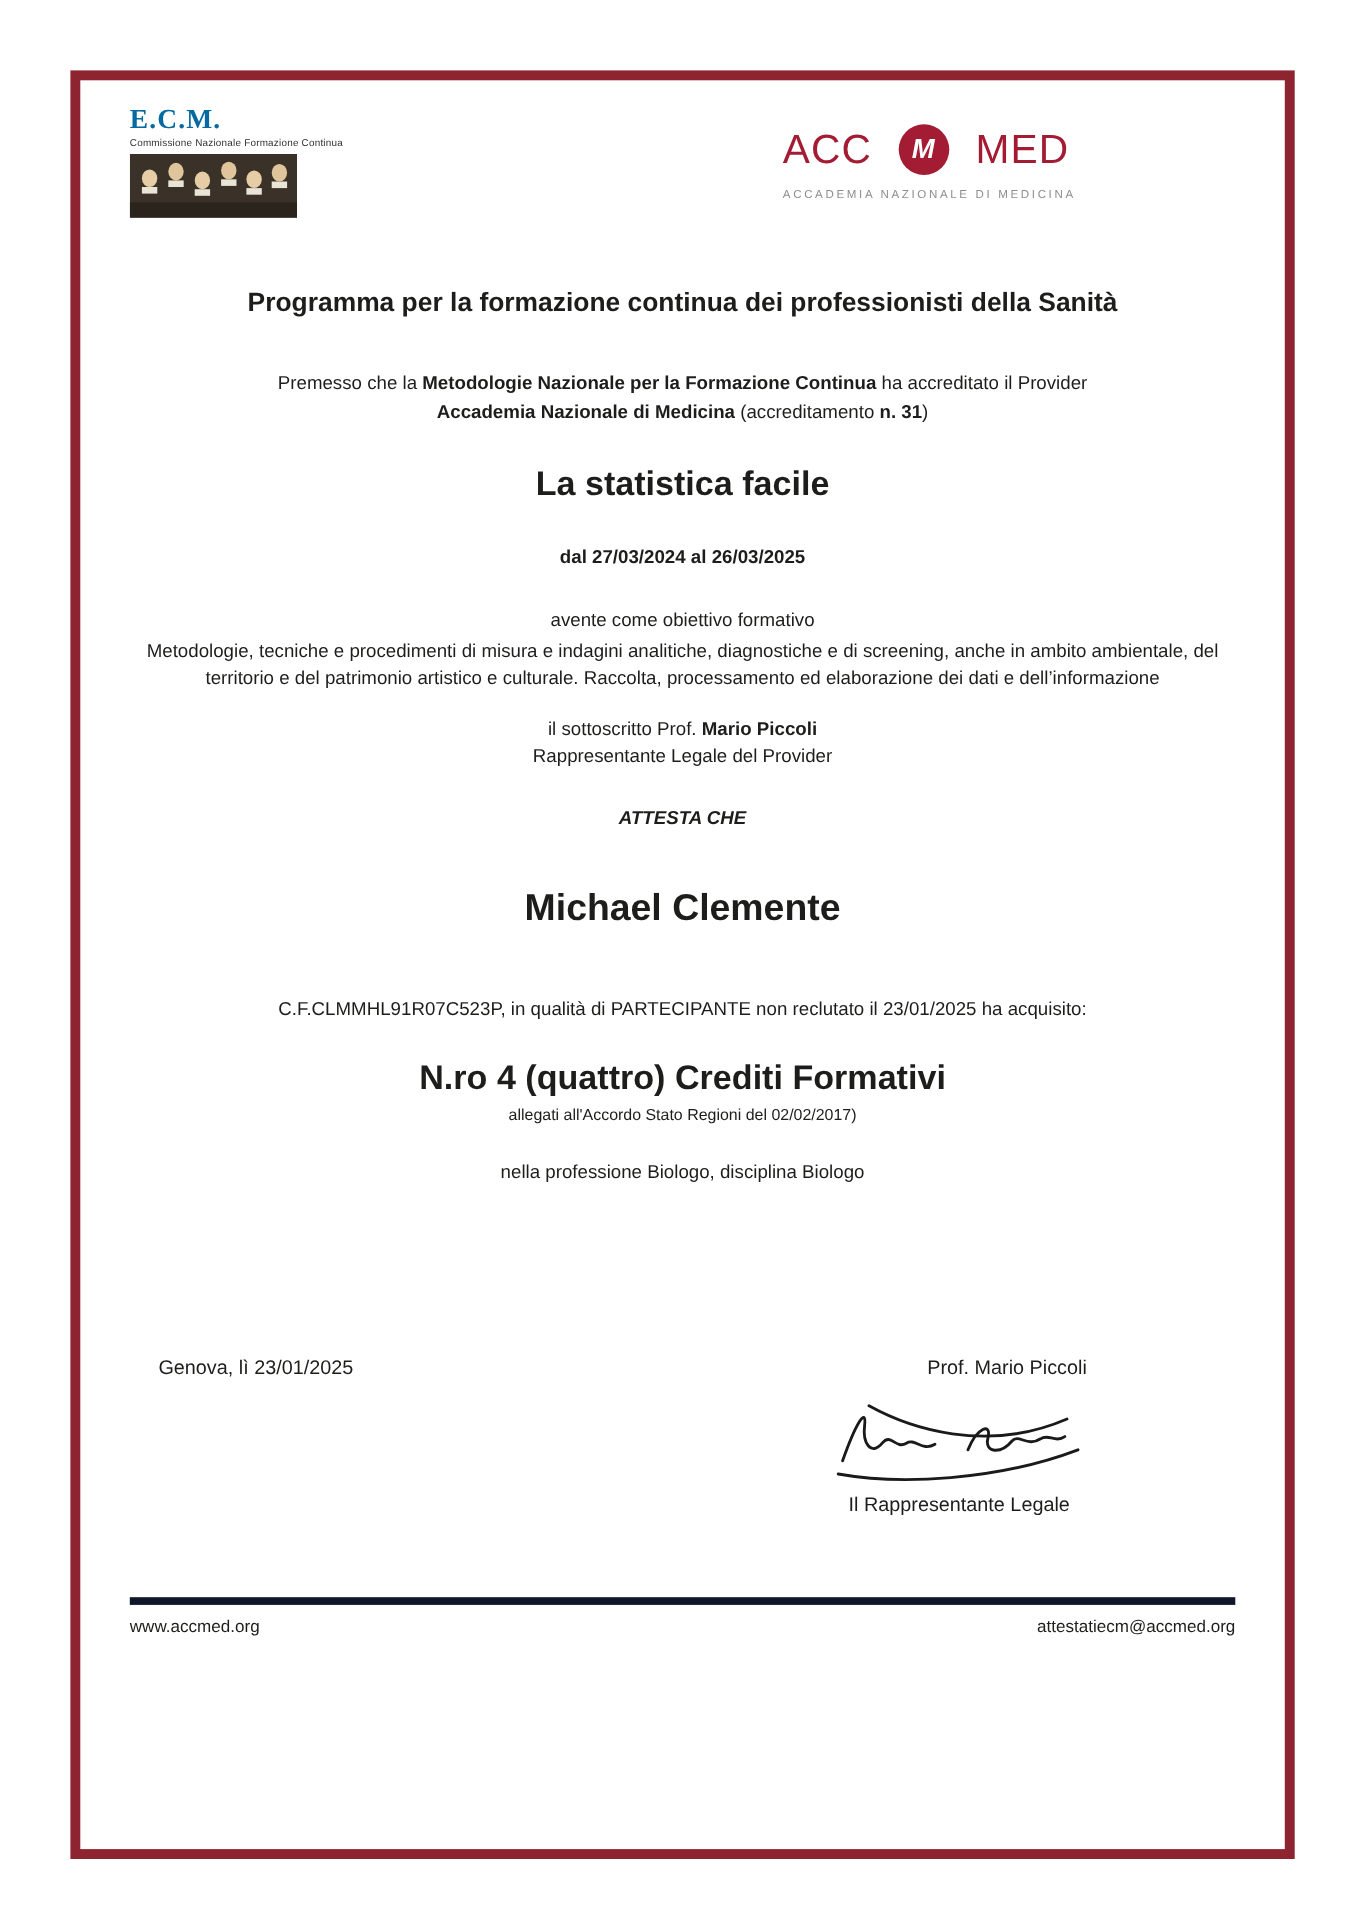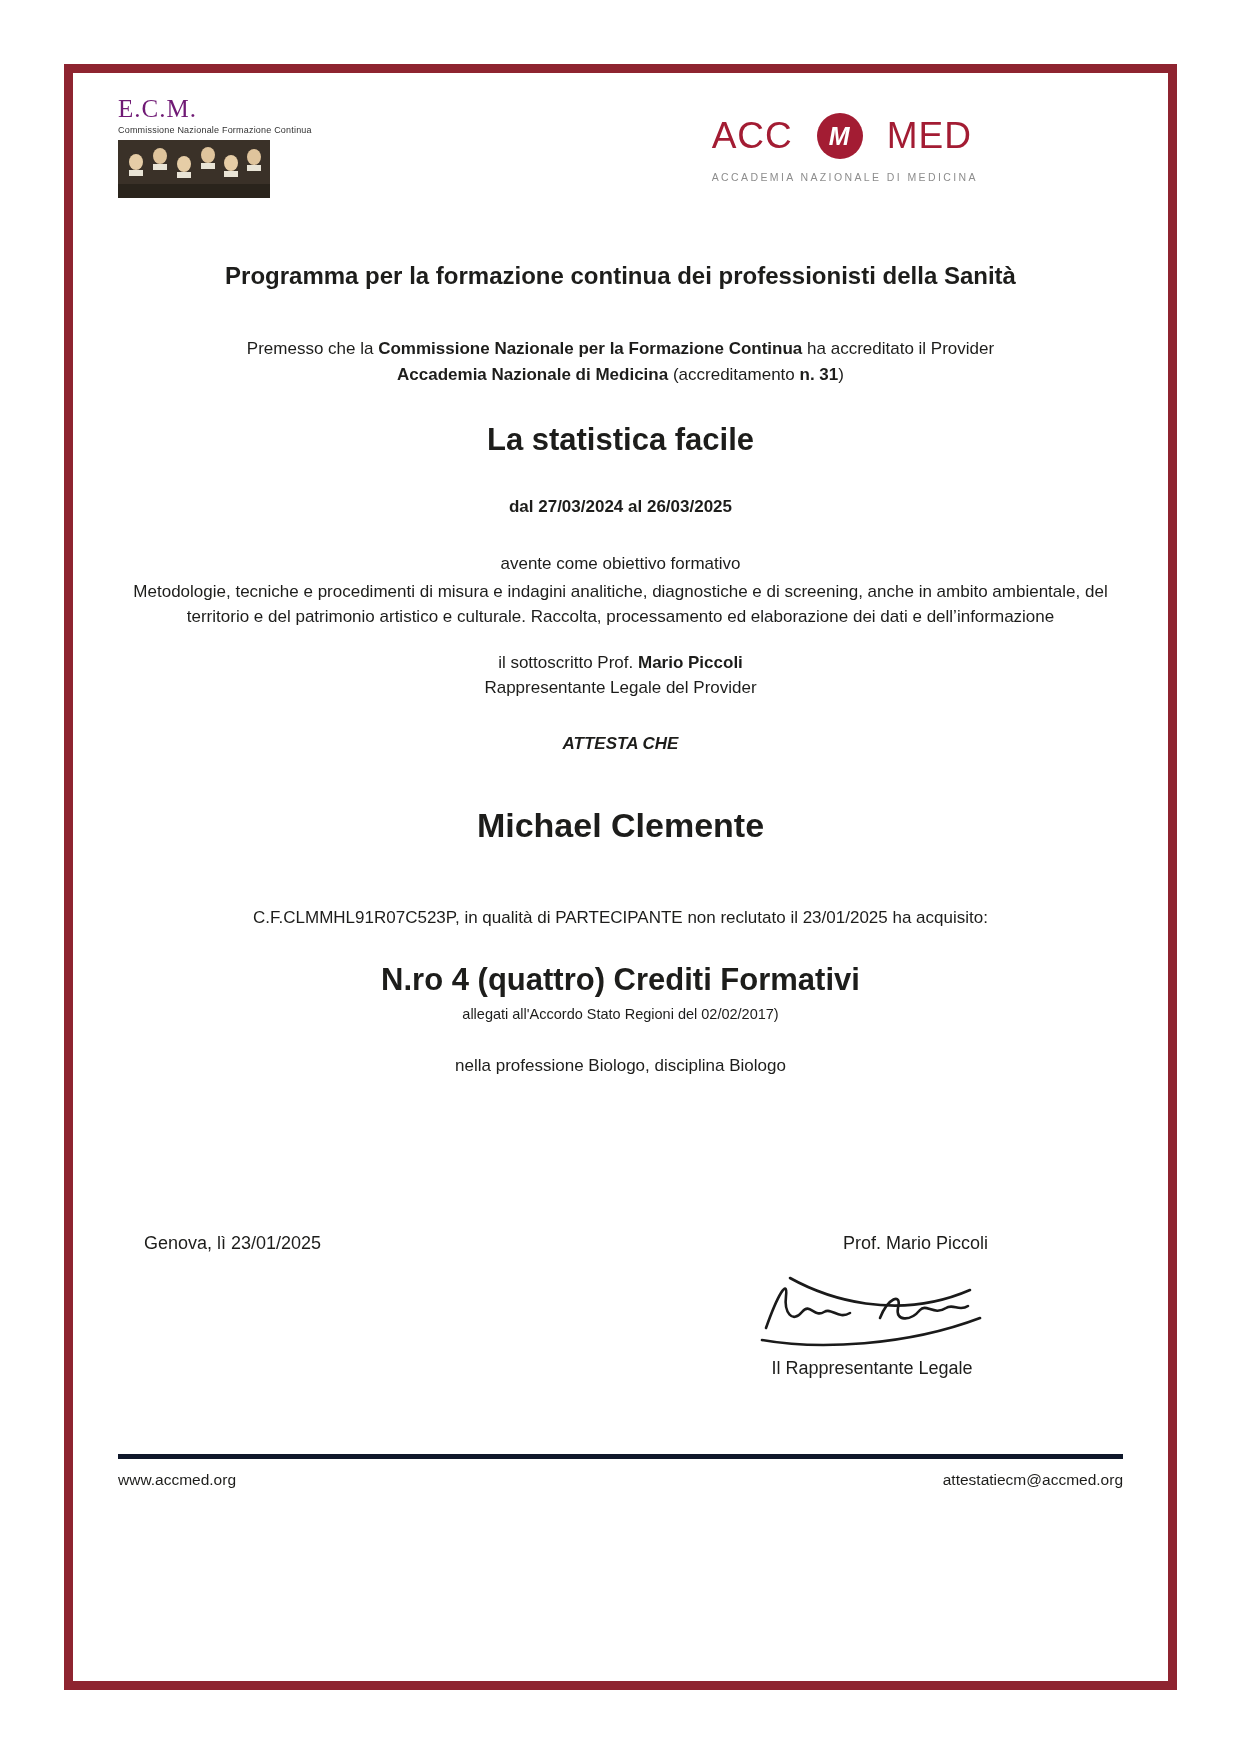--- a/index.html
+++ b/index.html
@@ -9,21 +9,21 @@
   }
   .frame {
     position:absolute; left:64px; top:64px; right:64px; bottom:64px;
     border:9px solid #8e2430;
   }
   .inner { position:absolute; left:0; top:0; right:0; bottom:0; padding:22px 45px; }
 
   
   .header { display:flex; justify-content:space-between; align-items:flex-start; }
   .ecm-block { text-align:left; }
-  .ecm-title { font-family:"Liberation Serif", serif; font-weight:normal; font-size:25px; letter-spacing:1px; color:#701a75; }
+  .ecm-title { font-family:"Liberation Serif", serif; font-weight:bold; font-size:25px; letter-spacing:1px; color:#0369a1; }
   .ecm-sub { font-size:9px; color:#333; margin-top:2px; letter-spacing:0.2px; }
   .ecm-painting { display:block; margin-top:5px; }
   .accmed-block { text-align:left; margin-top:18px; padding-right:145px; }
   .accmed-row { display:flex; align-items:center; gap:24px; color:#a31c33; font-size:37px; letter-spacing:1px; font-weight:500; }
   .accmed-circle {
     width:46px; height:46px; border-radius:50%; background:#a31c33; color:#ffffff;
     display:flex; align-items:center; justify-content:center;
     font-weight:bold; font-size:25px; font-style:italic;
   }
   .accmed-sub { margin-top:12px; color:#8d8d8d; font-size:10.5px; letter-spacing:2.4px; }
@@ -49,21 +49,21 @@
 
   
   .sign-area { position:absolute; left:71px; right:45px; top:1160px; display:flex; justify-content:space-between; align-items:flex-start; font-size:18px; }
   .sign-right { text-align:right; padding-right:135px; }
   .signature-svg { display:block; margin:10px 0 6px auto; }
   .signer-role { margin-top:4px;text-align:center; }
 
   
   .footer {
     position:absolute; left:45px; right:45px; bottom:192px;
-    border-top:5px solid #0f172a; padding-top:12px;
+    border-top:7px solid #0f172a; padding-top:12px;
     display:flex; justify-content:space-between; font-size:15.5px; color:#1d1d1b;
   }
 </style>
 </head>
 <body>
 
 <div class="page">
   <div class="frame">
     <div class="inner">
 
@@ -95,21 +95,21 @@
             <span>MED</span>
           </div>
           <div class="accmed-sub">ACCADEMIA NAZIONALE DI MEDICINA</div>
         </div>
       </div>
 
       <div class="content">
         <div class="program-title">Programma per la formazione continua dei professionisti della Sanità</div>
 
         <div class="premise1">
-          <div><span>Premesso che la </span><span class="bold">Commissione Nazionale per la Formazione Continua</span><span> ha accreditato il Provider</span></div>
+          <div><span>Premesso che la </span><span class="bold">Metodologie Nazionale per la Formazione Continua</span><span> ha accreditato il Provider</span></div>
           <div><span class="bold">Accademia Nazionale di Medicina</span><span> (accreditamento </span><span class="bold">n. 31</span><span>)</span></div>
         </div>
 
 
         <div class="course-title">La statistica facile</div>
 
         <div class="dates">dal 27/03/2024 al 26/03/2025</div>
 
         <div class="obj-intro">avente come obiettivo formativo</div>
         <div class="obj-text">Metodologie, tecniche e procedimenti di misura e indagini analitiche, diagnostiche e di screening, anche in ambito ambientale, del territorio e del patrimonio artistico e culturale. Raccolta, processamento ed elaborazione dei dati e dell’informazione</div>

